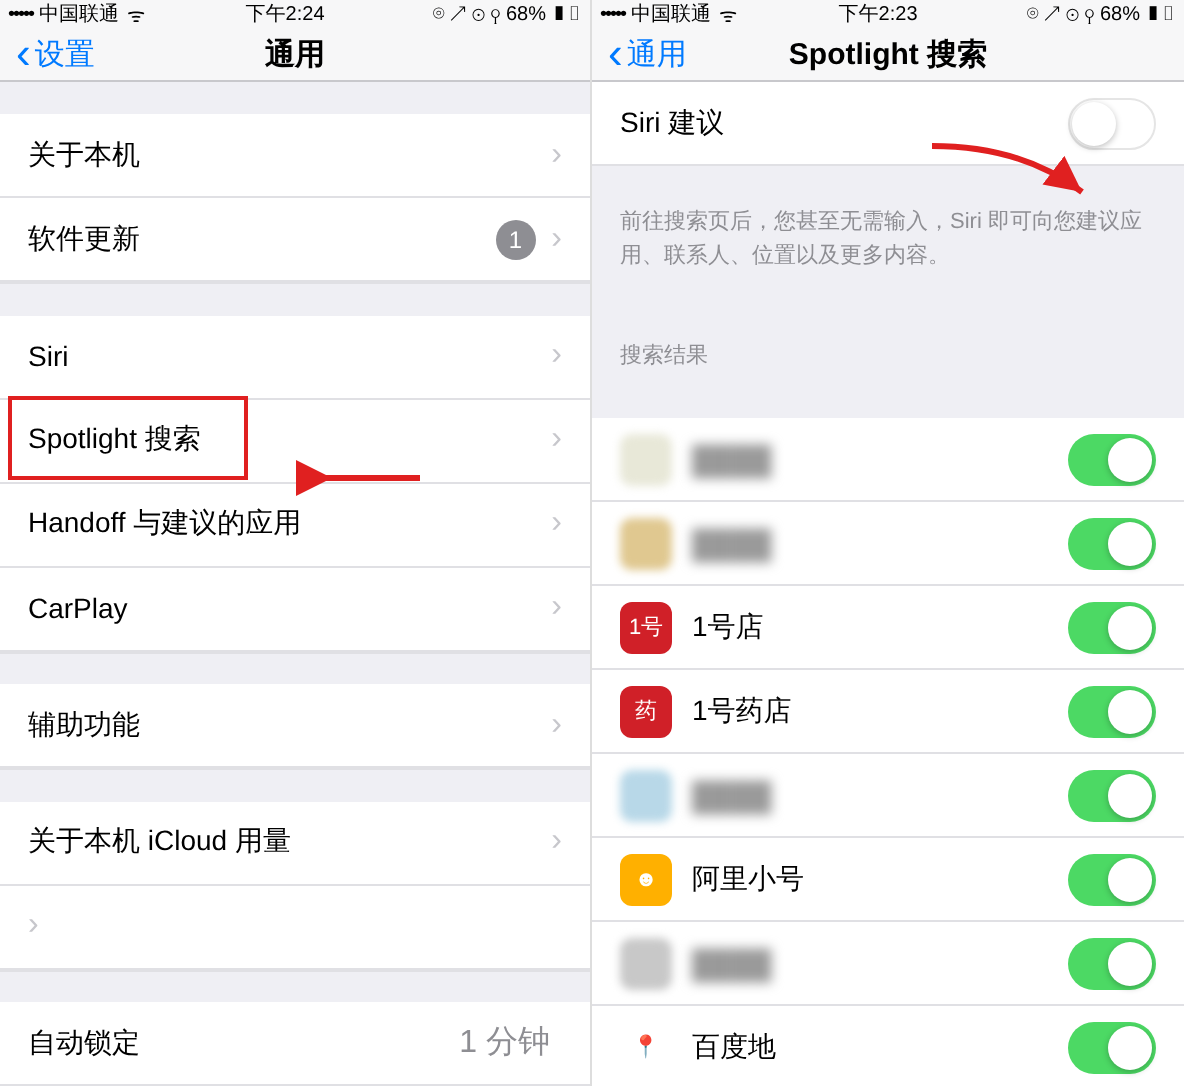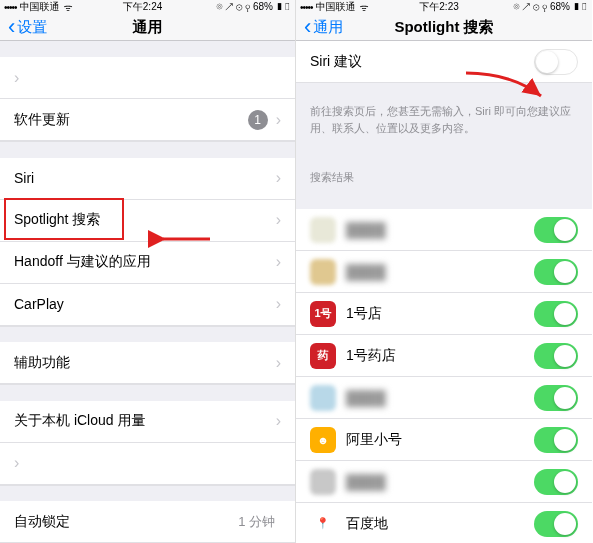--- a/index.html
+++ b/index.html
@@ -37,21 +37,21 @@
 .switch.off { background: #fff; border: 1.5px solid #e5e5e5; }
 .switch.on { background: #4cd964; }
 .switch .knob { position: absolute; width: 22px; height: 22px; background: #fff; border-radius: 50%; top: 1px; box-shadow: 0 1px 3px rgba(0,0,0,0.25); }
 .switch.off .knob { left: 1px; }
 .switch.on .knob { right: 2px; top: 2px; }
 
 .desc { padding: 20px 14px; font-size: 11px; color: #8e8e93; line-height: 1.5; background: #efeff4; }
 .sect-header { padding: 14px 14px 24px; font-size: 11px; color: #8e8e93; background: #efeff4; }
 
 .app-row { height: 42px; display: flex; align-items: center; padding: 0 14px; background: #fff; border-bottom: 1px solid #e0e0e4; font-size: 14px; }
-.app-icon { width: 26px; height: 26px; border-radius: 6px; margin-right: 10px; display: flex; align-items: center; justify-content: center; font-size: 11px; color: #fff; font-weight: bold; }
+.app-icon { width: 26px; height: 26px; border-radius: 6px; margin-right: 10px; display: flex; align-items: center; justify-content: center; font-size: 11px; color: #fff; font-weight: normal; }
 .app-row .label { flex: 1; }
 .blur { filter: blur(3px); color: #999; }
 .app-icon.blur { filter: blur(2px); }
 </style>
 </head>
 <body>
 
 <div class="phone left">
   <div class="status">
     <span class="dots">•••••</span>
@@ -66,20 +66,21 @@
     <div class="back">
       <span class="chev">‹</span>
       <span>设置</span>
     </div>
     <div class="title">通用</div>
   </div>
 
   <div class="gap first"></div>
   <div class="list">
     <div class="cell">
+      <span class="label">关于本机</span>
       <span class="chev-r">›</span>
     </div>
     <div class="cell">
       <span class="label">软件更新</span>
       <span class="badge">1</span>
       <span class="chev-r">›</span>
     </div>
   </div>
   <div class="gap"></div>
   <div class="list">
@@ -115,21 +116,21 @@
       <span class="chev-r">›</span>
     </div>
     <div class="cell">
       <span class="chev-r">›</span>
     </div>
   </div>
   <div class="gap"></div>
   <div class="list">
     <div class="cell">
       <span class="label">自动锁定</span>
-      <span style="color:#8e8e93;font-size:13px;margin-right:6px;">1 分钟</span>
+      <span style="color:#8e8e93;font-size:16px;margin-right:6px;">1 分钟</span>
     </div>
   </div>
 
   <div class="arrow-red" style="left:155px; top:229px;">
     <svg width="60" height="20">
         <defs>
           <marker id="ah1" markerWidth="8" markerHeight="8" refX="1" refY="3" orient="auto">
             <path d="M6,0 L0,3 L6,6 Z" fill="#e02020"></path>
           </marker>
         </defs>

